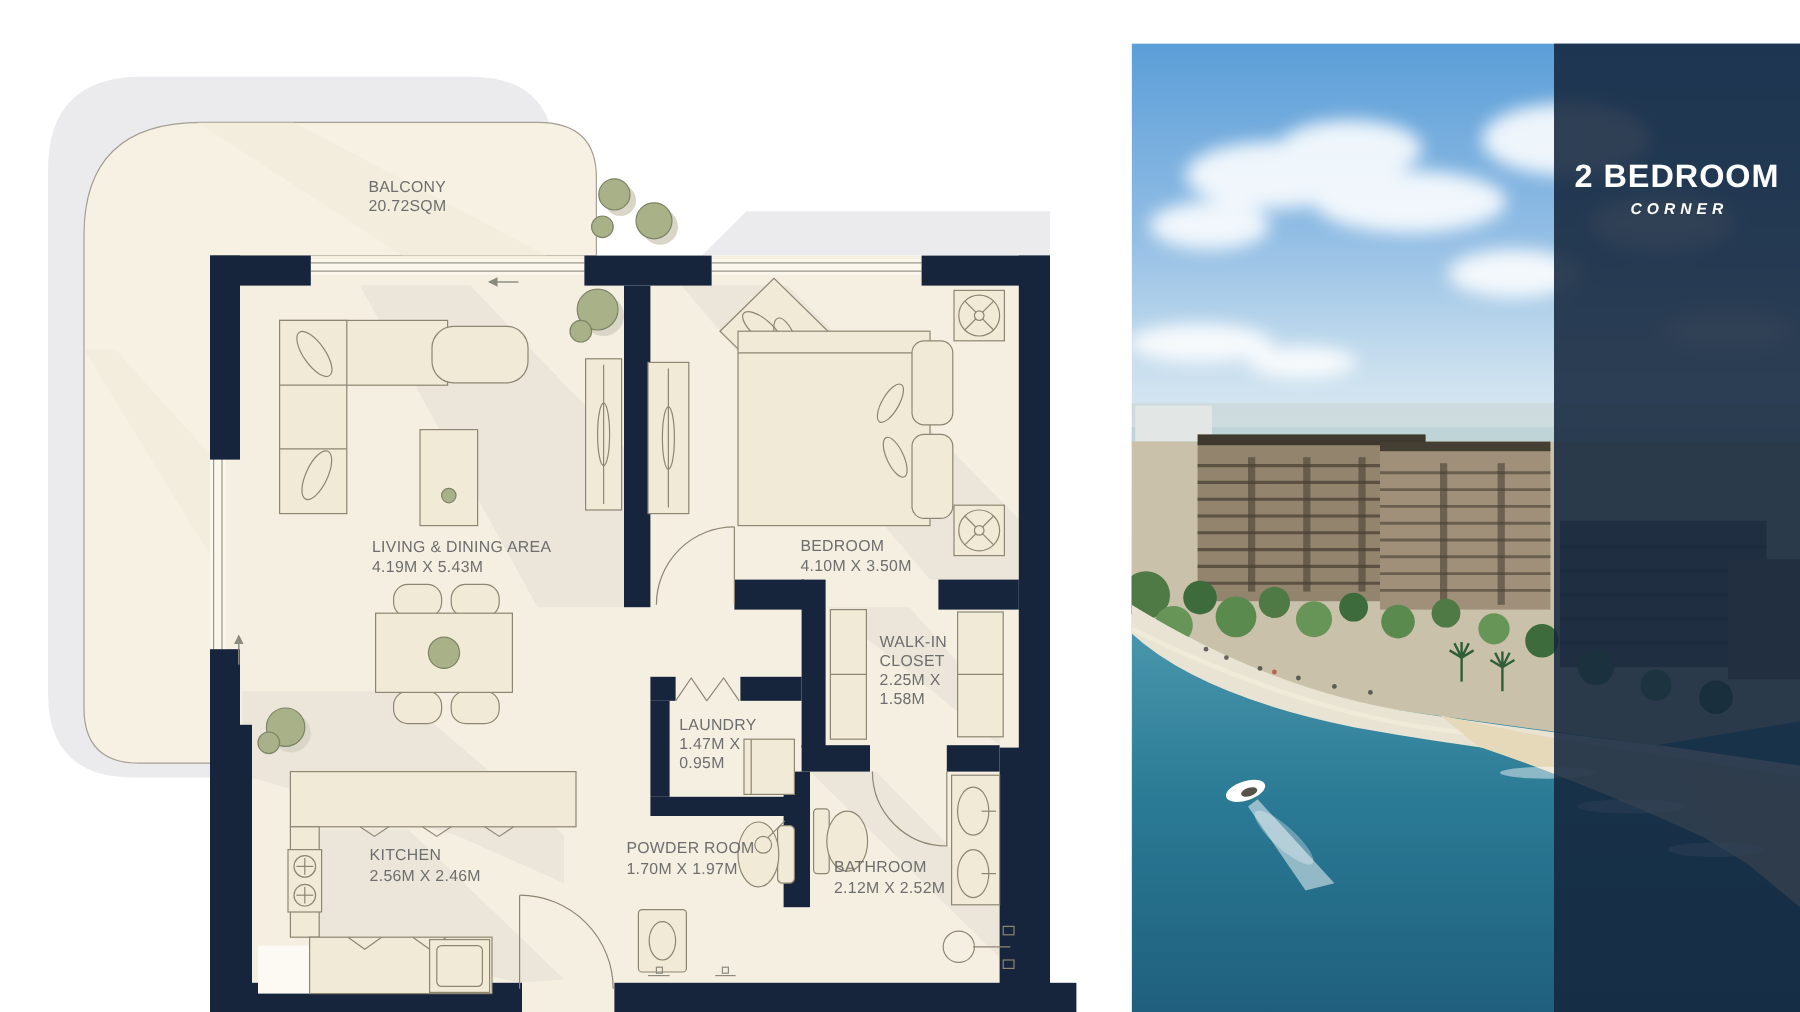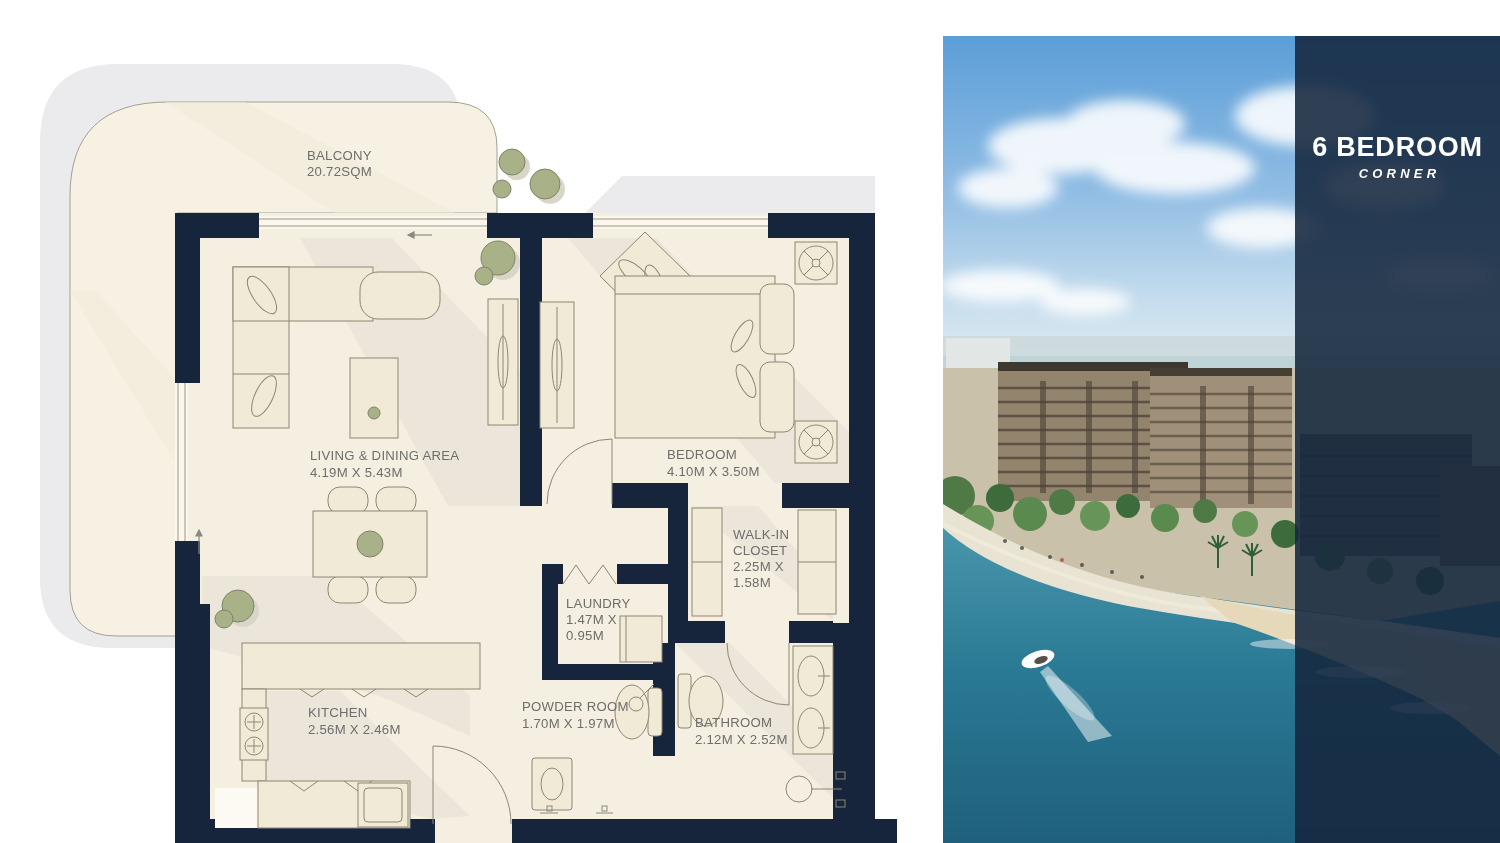--- a/index.html
+++ b/index.html
@@ -393,16 +393,16 @@
       <ellipse cx="1070" cy="662" rx="32" ry="9" transform="rotate(42 1070 662)" fill="#ffffff" opacity=".3"></ellipse>
       <ellipse cx="1038" cy="623" rx="17" ry="8" transform="rotate(-18 1038 623)" fill="#ffffff"></ellipse>
       <ellipse cx="1041" cy="624" rx="7" ry="3.5" transform="rotate(-18 1041 624)" fill="#57514a"></ellipse>
     </g>
 
     <rect x="1295" y="0" width="205" height="843" fill="#14273d" opacity=".88"></rect>
   </g>
 </svg>
 
 <div class="panel-text">
-  <div class="panel-title">6 BEDROOM</div>
+  <div class="panel-title">2 BEDROOM</div>
   <div class="panel-sub">CORNER</div>
 </div>
 </div>
 
 </body></html>

